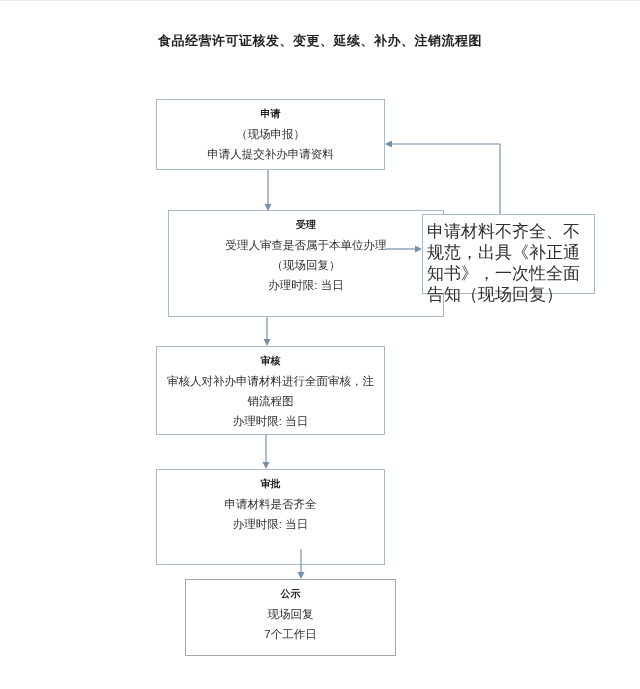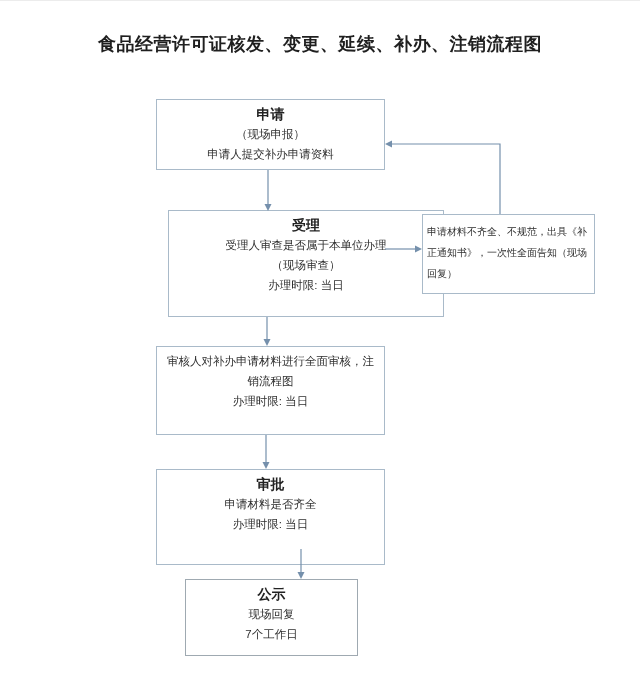--- a/index.html
+++ b/index.html
@@ -16,51 +16,51 @@
     border-top: 1px solid #ececec;
     overflow: hidden;
     box-sizing: border-box;
   }
   .chart-title {
     position: absolute;
     top: 31px;
     left: 0;
     width: 100%;
     text-align: center;
-    font-size: 18px;
+    font-size: 13px;
     font-weight: bold;
     letter-spacing: 0.5px;
     color: #1f1f1f;
   }
   .flow-box {
     position: absolute;
     box-sizing: border-box;
     background: #ffffff;
     border: 1px solid #a9bac9;
     text-align: center;
     color: #2f2f2f;
     font-size: 11.5px;
     line-height: 20px;
     padding: 4px 9px 0 9px;
   }
   .flow-box .box-title {
-    font-size: 14px;
+    font-size: 10px;
     font-weight: bold;
     line-height: 20px;
     color: #222222;
   }
   #box-publicity { border-color: #9fa9b1; }
   .side-box {
     position: absolute;
     box-sizing: border-box;
     background: #ffffff;
     border: 1px solid #a9bac9;
     text-align: left;
     color: #2f2f2f;
-    font-size: 10px;
+    font-size: 17px;
     line-height: 21px;
     padding: 6px 4px 0 4px;
   }
   .connector-layer {
     position: absolute;
     left: 0;
     top: 0;
     width: 640px;
     height: 689px;
     pointer-events: none;
@@ -81,40 +81,41 @@
 
   <div class="flow-box" id="box-apply" style="left:156px; top:98px; width:229px; height:71px;">
     <div class="box-title">申请</div>
     <div class="box-line">（现场申报）</div>
     <div class="box-line">申请人提交补办申请资料</div>
   </div>
 
   <div class="flow-box" id="box-accept" style="left:168px; top:209px; width:276px; height:107px;">
     <div class="box-title">受理</div>
     <div class="box-line">受理人审查是否属于本单位办理</div>
-    <div class="box-line">（现场审查）</div>
+    <div class="box-line">（现场回复）</div>
     <div class="box-line">办理时限: 当日</div>
   </div>
 
   <div class="side-box" id="box-side-note" style="left:422px; top:213px; width:173px; height:80px;">
     <div class="side-note-text">申请材料不齐全、不规范，出具《补正通知书》，一次性全面告知（现场回复）</div>
   </div>
 
   <div class="flow-box" id="box-review" style="left:156px; top:345px; width:229px; height:89px;">
+    <div class="box-title">审核</div>
     <div class="box-line">审核人对补办申请材料进行全面审核，注销流程图</div>
     <div class="box-line">办理时限: 当日</div>
   </div>
 
   <div class="flow-box" id="box-approve" style="left:156px; top:468px; width:229px; height:96px;">
     <div class="box-title">审批</div>
     <div class="box-line">申请材料是否齐全</div>
     <div class="box-line">办理时限: 当日</div>
   </div>
 
-  <div class="flow-box" id="box-publicity" style="left:185px; top:578px; width:173px; height:77px;">
+  <div class="flow-box" id="box-publicity" style="left:185px; top:578px; width:211px; height:77px;">
     <div class="box-title">公示</div>
     <div class="box-line">现场回复</div>
     <div class="box-line">7个工作日</div>
   </div>
 
   <svg class="connector-layer" viewBox="0 0 640 689" aria-hidden="true">
     <g>
       <line x1="268" y1="169" x2="268" y2="203"></line>
       <polygon points="264.5,203 271.5,203 268,210"></polygon>
     </g>

